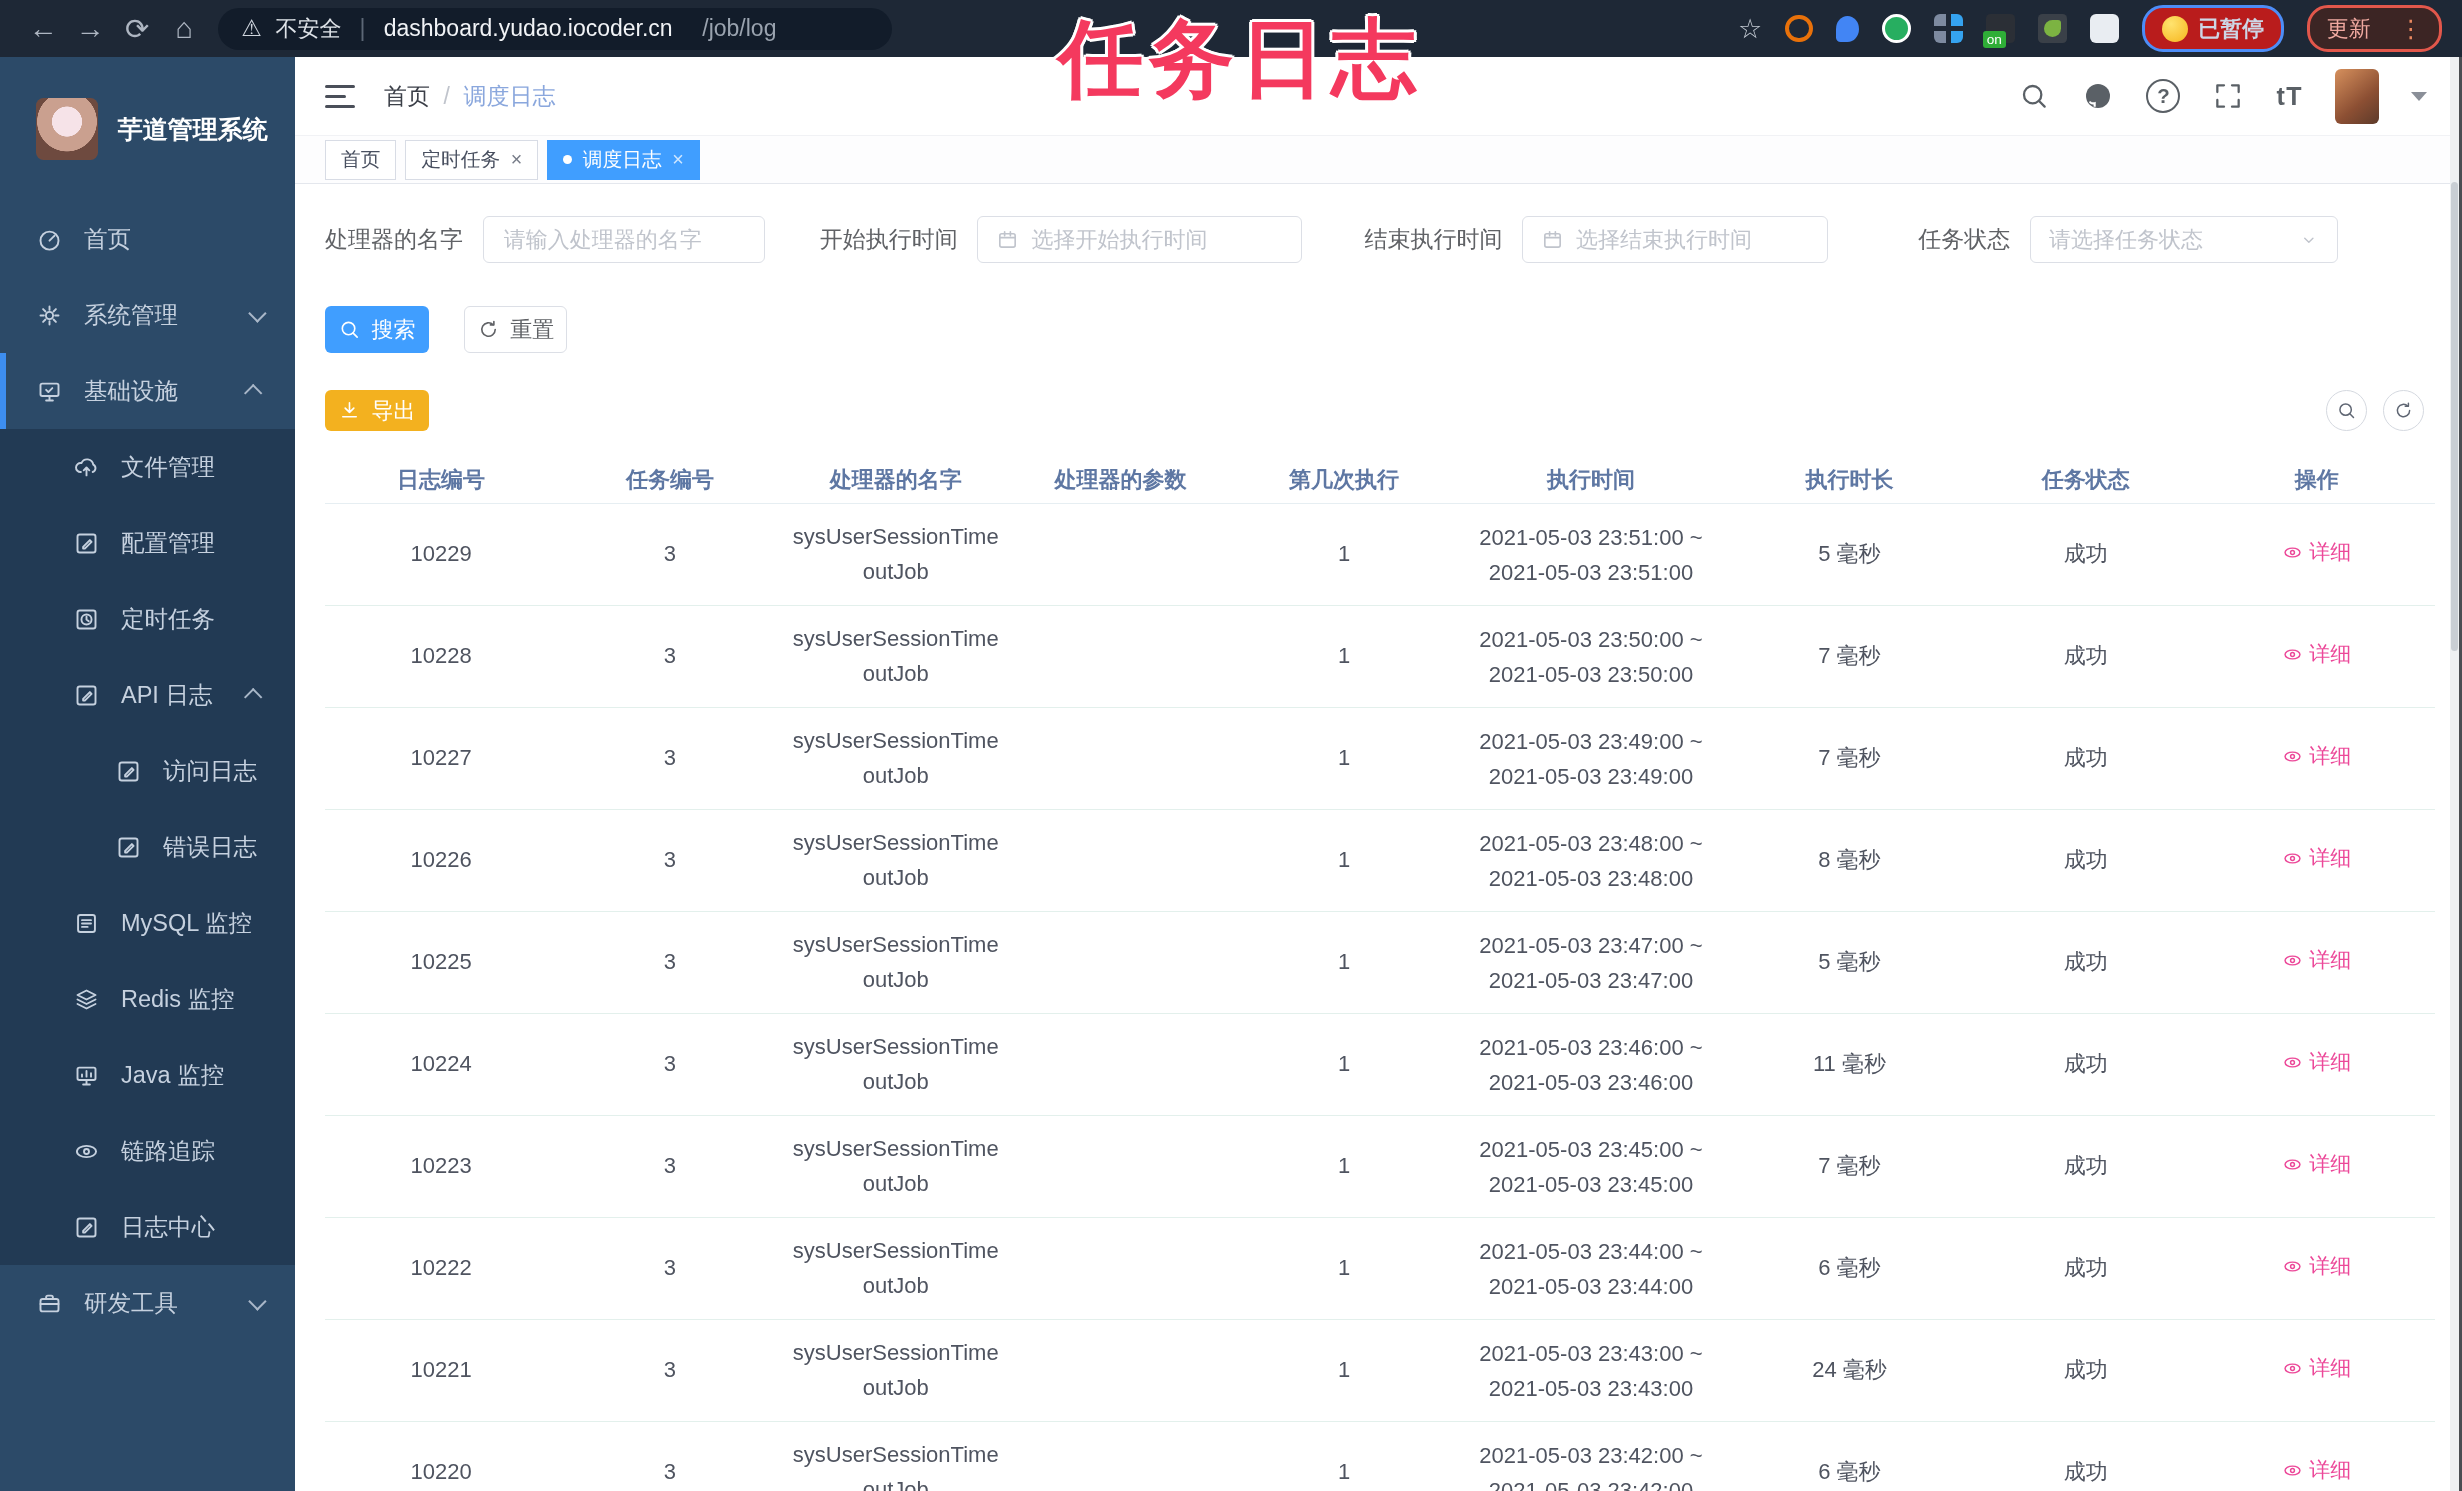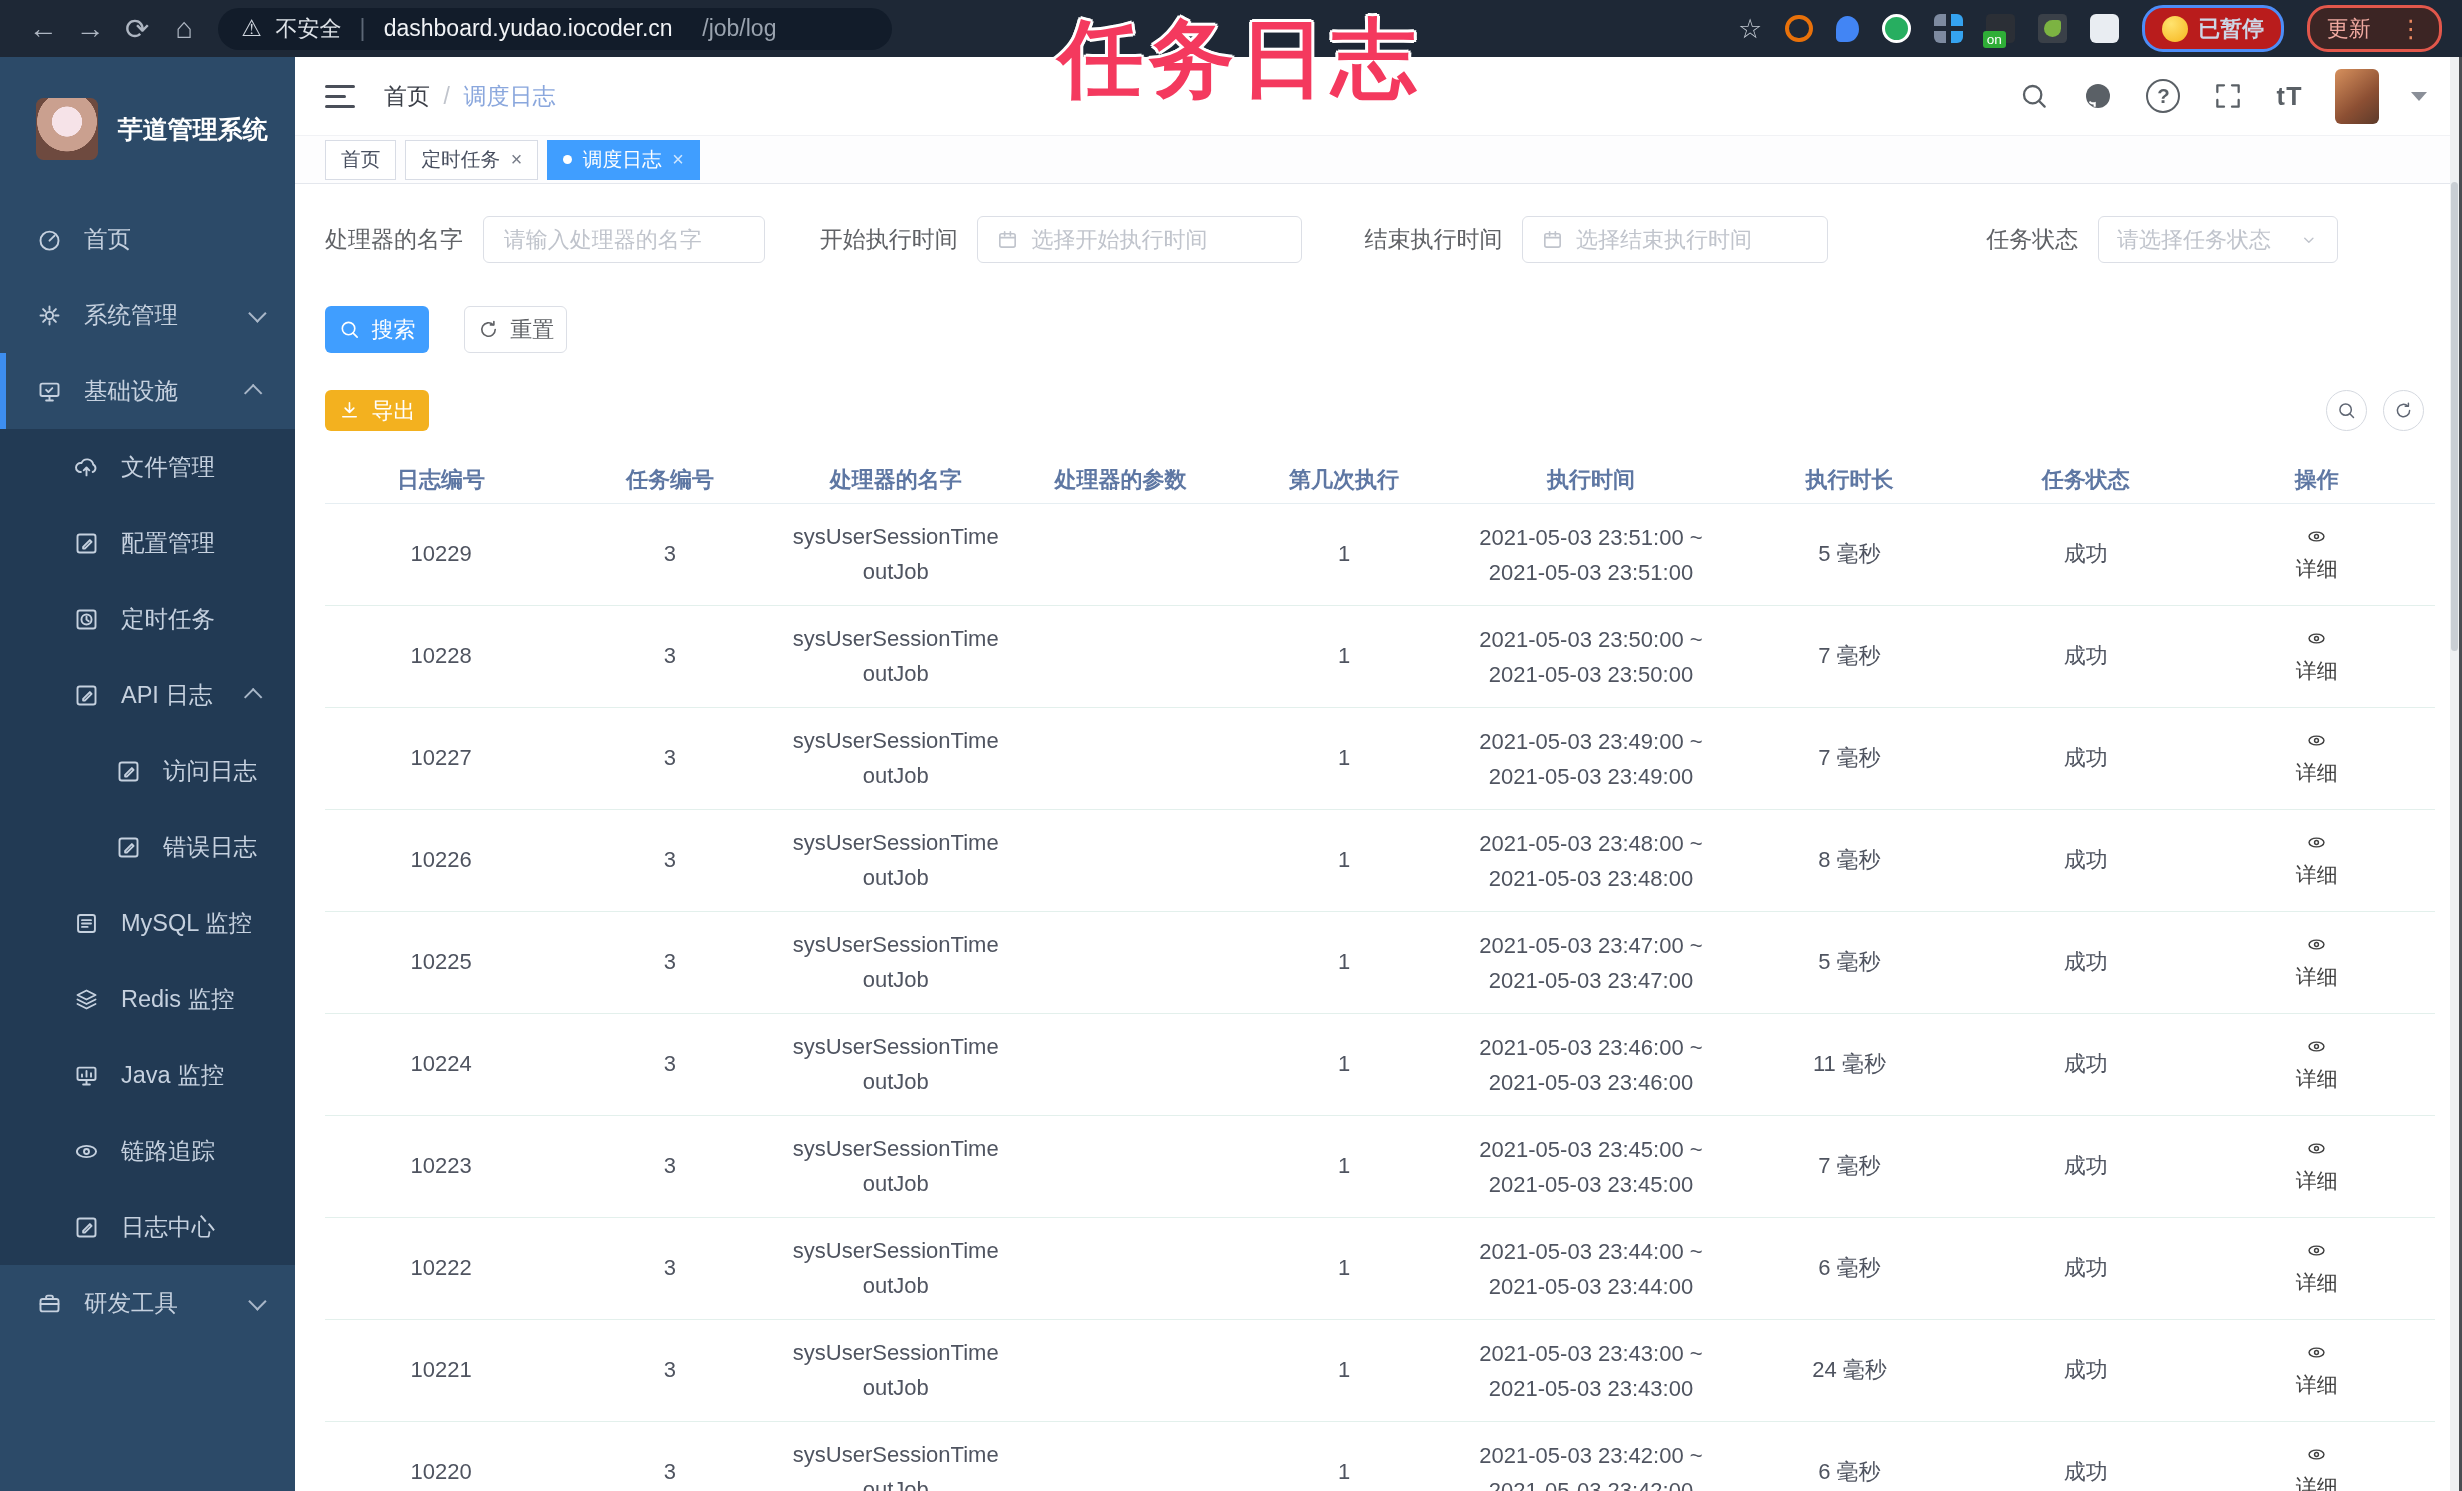--- a/index.html
+++ b/index.html
@@ -85,41 +85,41 @@
   .flabel{font-size:23px;color:#606266;margin-right:19.7px;white-space:nowrap;}
   .finput{height:47px;border:0.8px solid #dcdfe6;border-radius:6px;background:#fff;
           display:flex;align-items:center;padding:0 18px;gap:12px;font-size:22px;color:#606266;box-sizing:border-box;}
   .finput input{border:none;outline:none;font-size:22px;color:#606266;width:100%;height:100%;
                 font-family:inherit;background:transparent;}
   .finput input::placeholder,.ph{color:#c0c4cc;}
   .ph{font-size:22px;white-space:nowrap;overflow:hidden;}
   .cal{width:23px;height:23px;color:#c0c4cc;flex:0 0 auto;}
   .chev{width:19.7px;height:19.7px;color:#c0c4cc;margin-left:auto;flex:0 0 auto;}
   .g2{margin-left:55px;}.g3{margin-left:62px;}.g4{margin-left:auto;}
-  .w1{width:282px;}.w2{width:325px;}.w3{width:306px;}.w4{width:240px;}
+  .w1{width:282px;}.w2{width:325px;}.w3{width:306px;}.w4{width:308px;}
   .btnrow{display:flex;gap:35px;margin-top:43px;}
   .btn{height:47px;border-radius:6px;font-size:22px;display:inline-flex;align-items:center;gap:10.6px;
        padding:0 12px;border:0.8px solid transparent;box-sizing:border-box;}
   .btn .bic{width:23px;height:23px;}
   .btn.primary{background:#409eff;color:#fff;}
   .btn.plain{background:#fff;border-color:#dcdfe6;color:#606266;}
   .exprow{display:flex;align-items:center;margin-top:37px;}
   .btn.warning{background:#f3b11f;color:#fff;height:41px;}
   .toolcircles{margin-left:auto;display:flex;gap:16.7px;margin-right:10.6px;}
   .circle-btn{width:41px;height:41px;border-radius:50%;border:0.8px solid #d5d9e0;color:#5f6673;
               display:flex;align-items:center;justify-content:center;background:#fff;box-sizing:border-box;}
   .circle-btn svg{width:21px;height:21px;}
   
   table{width:100%;border-collapse:collapse;table-layout:fixed;margin-top:25px;}
   thead th{height:47px;font-size:22px;color:#5e77a3;font-weight:700;border-bottom:0.8px solid #e6eef2;
            text-align:center;padding:0;background:#fff;}
   tbody td{height:101px;font-size:22px;color:#4f5460;text-align:center;border-bottom:0.8px solid #e3f0ec;
            padding:0 6px;word-break:break-all;line-height:1.55;}
   td.time div{line-height:35px;}
-  .detail-link{color:#404040;font-size:21px;display:inline-flex;align-items:center;gap:6px;text-decoration:none;flex-direction:column;}
+  .detail-link{color:#ec4899;font-size:21px;display:inline-flex;align-items:center;gap:6px;text-decoration:none;}
   .detail-link svg{width:21px;height:21px;}
   
   .overlay-title{position:absolute;left:1058px;top:1.5px;font-size:85px;font-weight:700;color:#f4395e;
     letter-spacing:6px;z-index:60;white-space:nowrap;
     text-shadow:3px 0 0 #fff,-3px 0 0 #fff,0 3px 0 #fff,0 -3px 0 #fff,
                 2.3px 2.3px 0 #fff,-2.3px 2.3px 0 #fff,2.3px -2.3px 0 #fff,-2.3px -2.3px 0 #fff;}
   .scroll-track{position:absolute;right:3px;top:57px;width:9px;height:1434px;background:#eef0f2;z-index:40;}
   .scroll-thumb{position:absolute;right:3.8px;top:182px;width:7.6px;height:469px;background:#c9ced4;border-radius:3.8px;z-index:41;}
   .win-edge{position:absolute;right:0;top:57px;width:3px;height:1434px;background:#4a4d52;z-index:42;}
 </style>

